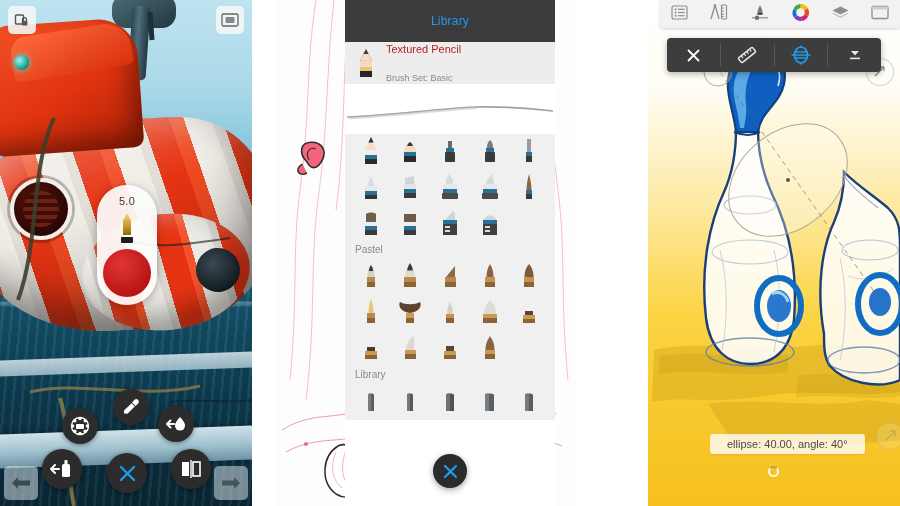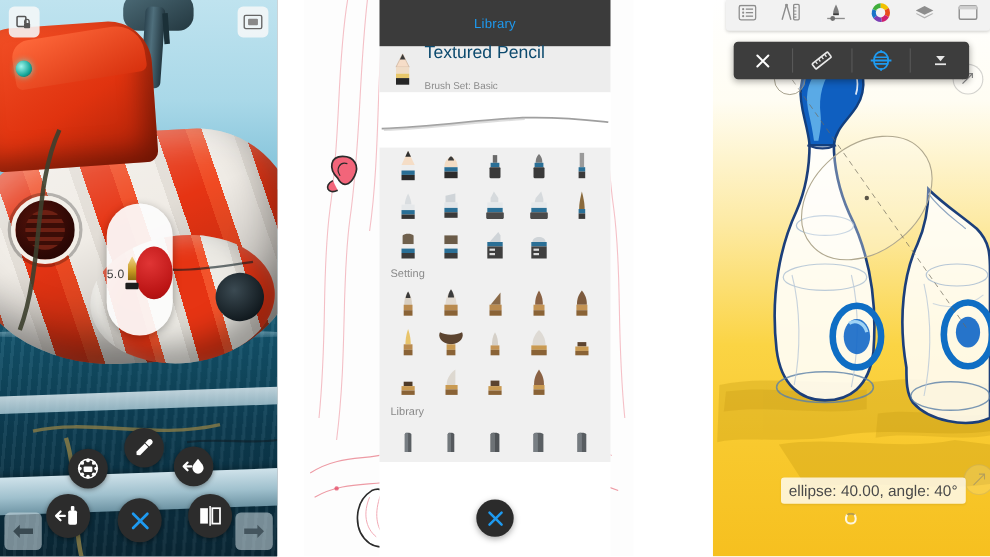--- a/index.html
+++ b/index.html
@@ -123,21 +123,21 @@
   }
   .p1-lock { left:8px; top:6px; }
   .p1-canvas { right:8px; top:6px; }
 
   
   .size-pill {
     position:absolute; left:97px; top:185px; width:60px; height:120px;
     border-radius:30px;
     background: rgba(252,252,252,.93);
     box-shadow: 0 2px 8px rgba(0,0,0,.3);
-    display:flex; flex-direction:row; align-items:center;
+    display:flex; flex-direction:column; align-items:center;
   }
   .size-val { font-size:11px; color:#3b3b3b; margin-top:10px; letter-spacing:.3px; }
   .nib { width:14px; height:30px; margin-top:6px; position:relative; }
   .nib-body {
     position:absolute; left:3px; top:0; width:8px; height:22px;
     background: linear-gradient(180deg,#f2d68a,#c79a22 60%, #8e6a10);
     clip-path: polygon(50% 0%, 100% 35%, 100% 100%, 0% 100%, 0% 35%);
   }
   .nib-base {
     position:absolute; left:1px; bottom:0; width:12px; height:6px;
@@ -177,21 +177,21 @@
   .bs-tab {
     flex:1; display:flex; align-items:center; justify-content:center;
     font-size:12px; color:#7e7e7e; letter-spacing:.2px;
   }
   .bs-tab.active { color:#1e9af0; background:#3b3b3b; }
   .bs-tab.inactive { background:#2e2e2e; }
   .bs-current {
     display:flex; align-items:center; gap:9px;
     padding:7px 10px; background:#ededed; height:42px;
   }
-  .bs-cur-txt .name { font-size:16px; color:#0c4a6e; line-height:14px; }
+  .bs-cur-txt .name { font-size:11px; color:#b91c1c; line-height:14px; }
   .bs-cur-txt .set { font-size:9px; color:#8b8b8b; line-height:12px; margin-top:16px; }
   .bs-preview { height:50px; background:#ffffff; position:relative; }
   .bs-scroll { background:#f0f0f0; padding:0 0 6px 0; }
   .bs-group { font-size:10px; color:#8a8a8a; padding:8px 0 4px 10px; }
   .bs-grid {
     display:grid; grid-template-columns: repeat(5, 1fr);
     row-gap:6px; padding:0 6px;
     justify-items:center;
   }
   .bcell { width:30px; height:30px; display:flex; align-items:flex-end; justify-content:center; }
@@ -217,23 +217,23 @@
   .p3-tool {
     position:absolute; left:19px; top:38px; width:214px; height:34px;
     background:#3d3d3d; border-radius:4px;
     display:flex; align-items:center;
     box-shadow:0 2px 6px rgba(0,0,0,.3);
   }
   .p3-tool .seg { flex:1; display:flex; align-items:center; justify-content:center; height:100%; }
   .p3-tool .divider { width:1px; height:22px; background:#585858; }
   .tooltip-box {
     position:absolute; left:62px; top:434px;
-    padding:4px 7px; border-radius:3px;
+    padding:4px 17px; border-radius:3px;
     background: rgba(255,255,255,.78);
-    font-size:14px; color:#4a4a4a; white-space:nowrap;
+    font-size:11px; color:#4a4a4a; white-space:nowrap;
     box-shadow:0 1px 2px rgba(0,0,0,.08);
   }
   .rot-handle {
     position:absolute; left:120px; top:466px; width:11px; height:11px;
     border-radius:50%; border:2px solid rgba(255,255,255,.85);
     border-top-color: rgba(120,120,120,.5);
   }
   .guide-handle {
     position:absolute; width:28px; height:28px; border-radius:50%;
     background: rgba(255,255,255,.28); border:1px solid rgba(130,130,130,.35);
@@ -548,21 +548,21 @@
                 <path d="M5 12 C 5 6, 17 6, 17 12 Z" fill="#cfd4d8"></path>
                 <rect x="4" y="12" width="14" height="4" fill="#2a6f96"></rect>
                 <rect x="4" y="16" width="14" height="11" fill="#3f3f3f"></rect>
                 <rect x="6" y="18" width="5" height="2" fill="#ddd"></rect>
                 <rect x="6" y="22" width="5" height="2" fill="#ddd"></rect>
               </svg>
           </div>
           <div class="bcell"></div>
         </div>
 
-        <div class="bs-group">Setting</div>
+        <div class="bs-group">Pastel</div>
         <div class="bs-grid">
           <div class="bcell">
             <svg width="16" height="28" viewBox="0 0 16 28">
                 <path d="M8 4 C 11 8, 11.5 12, 11.5 16 L4.5 16 C 4.5 12, 5 8, 8 4 Z" fill="#d8cfc2"></path>
                 <path d="M8 4 C 9.6 6.4, 10 8.4, 10.2 10 L5.8 10 C 6 8.4, 6.4 6.4, 8 4 Z" fill="#3a3a3a"></path>
                 <rect x="4" y="16" width="8" height="5" fill="#b98a4e"></rect>
                 <rect x="4" y="21" width="8" height="5" fill="#8a6336"></rect>
               </svg>
           </div>
           <div class="bcell">

